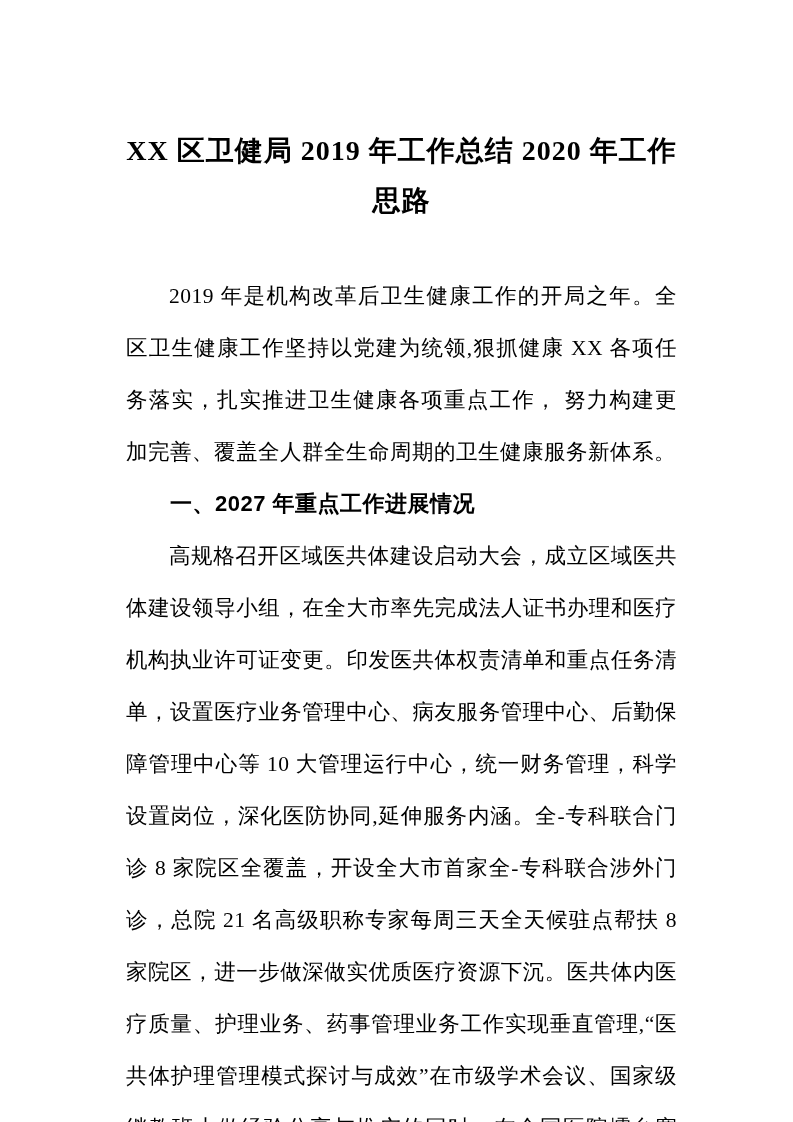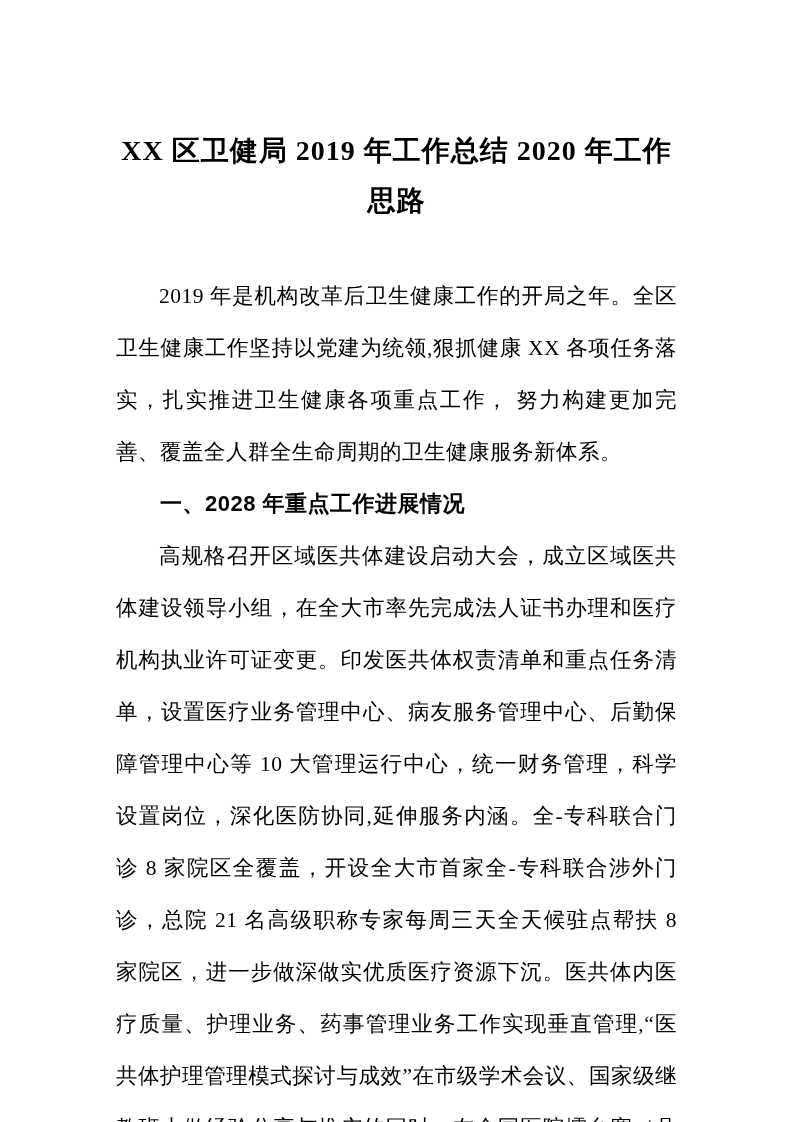--- a/index.html
+++ b/index.html
@@ -8,20 +8,21 @@
     background: #ffffff;
   }
   .page {
     position: relative;
     width: 793px;
     height: 1122px;
     background: #ffffff;
     color: #000000;
     overflow: hidden;
     box-sizing: border-box;
+    padding-left: 10px;
   }
   .doc-title {
     margin: 126px 116px 44px 116px;
     font-family: "Liberation Serif", "DejaVu Serif", serif;
     font-weight: bold;
     font-size: 28px;
     line-height: 50px;
     text-align: center;
     letter-spacing: 1px;
   }
@@ -51,16 +52,16 @@
     letter-spacing: 1px;
   }
 </style>
 </head>
 <body>
 
 <div class="page">
   <h1 class="doc-title">XX 区卫健局 2019 年工作总结 2020 年工作思路</h1>
   <div class="doc-body">
       <p class="body">2019 年是机构改革后卫生健康工作的开局之年。全区卫生健康工作坚持以党建为统领,狠抓健康 XX 各项任务落实，扎实推进卫生健康各项重点工作， 努力构建更加完善、覆盖全人群全生命周期的卫生健康服务新体系。</p>
-      <p class="heading1">一、2028 年重点工作进展情况</p>
+      <p class="heading1">一、2027 年重点工作进展情况</p>
       <p class="body">高规格召开区域医共体建设启动大会，成立区域医共体建设领导小组，在全大市率先完成法人证书办理和医疗机构执业许可证变更。印发医共体权责清单和重点任务清单，设置医疗业务管理中心、病友服务管理中心、后勤保障管理中心等 10 大管理运行中心，统一财务管理，科学设置岗位，深化医防协同,延伸服务内涵。全-专科联合门诊 8 家院区全覆盖，开设全大市首家全-专科联合涉外门诊，总院 21 名高级职称专家每周三天全天候驻点帮扶 8 家院区，进一步做深做实优质医疗资源下沉。医共体内医疗质量、护理业务、药事管理业务工作实现垂直管理,“医共体护理管理模式探讨与成效”在市级学术会议、国家级继教班上做经验分享与推广的同时，在全国医院擂台赛（县域类）华东赛区决赛中，荣获“推进分级诊疗制度建设”小组第一名的好成绩。成立医共体影像、消毒供应等五大共享中心，借助线上区域影像</p>
     </div>
 </div>
 
 </body></html>

